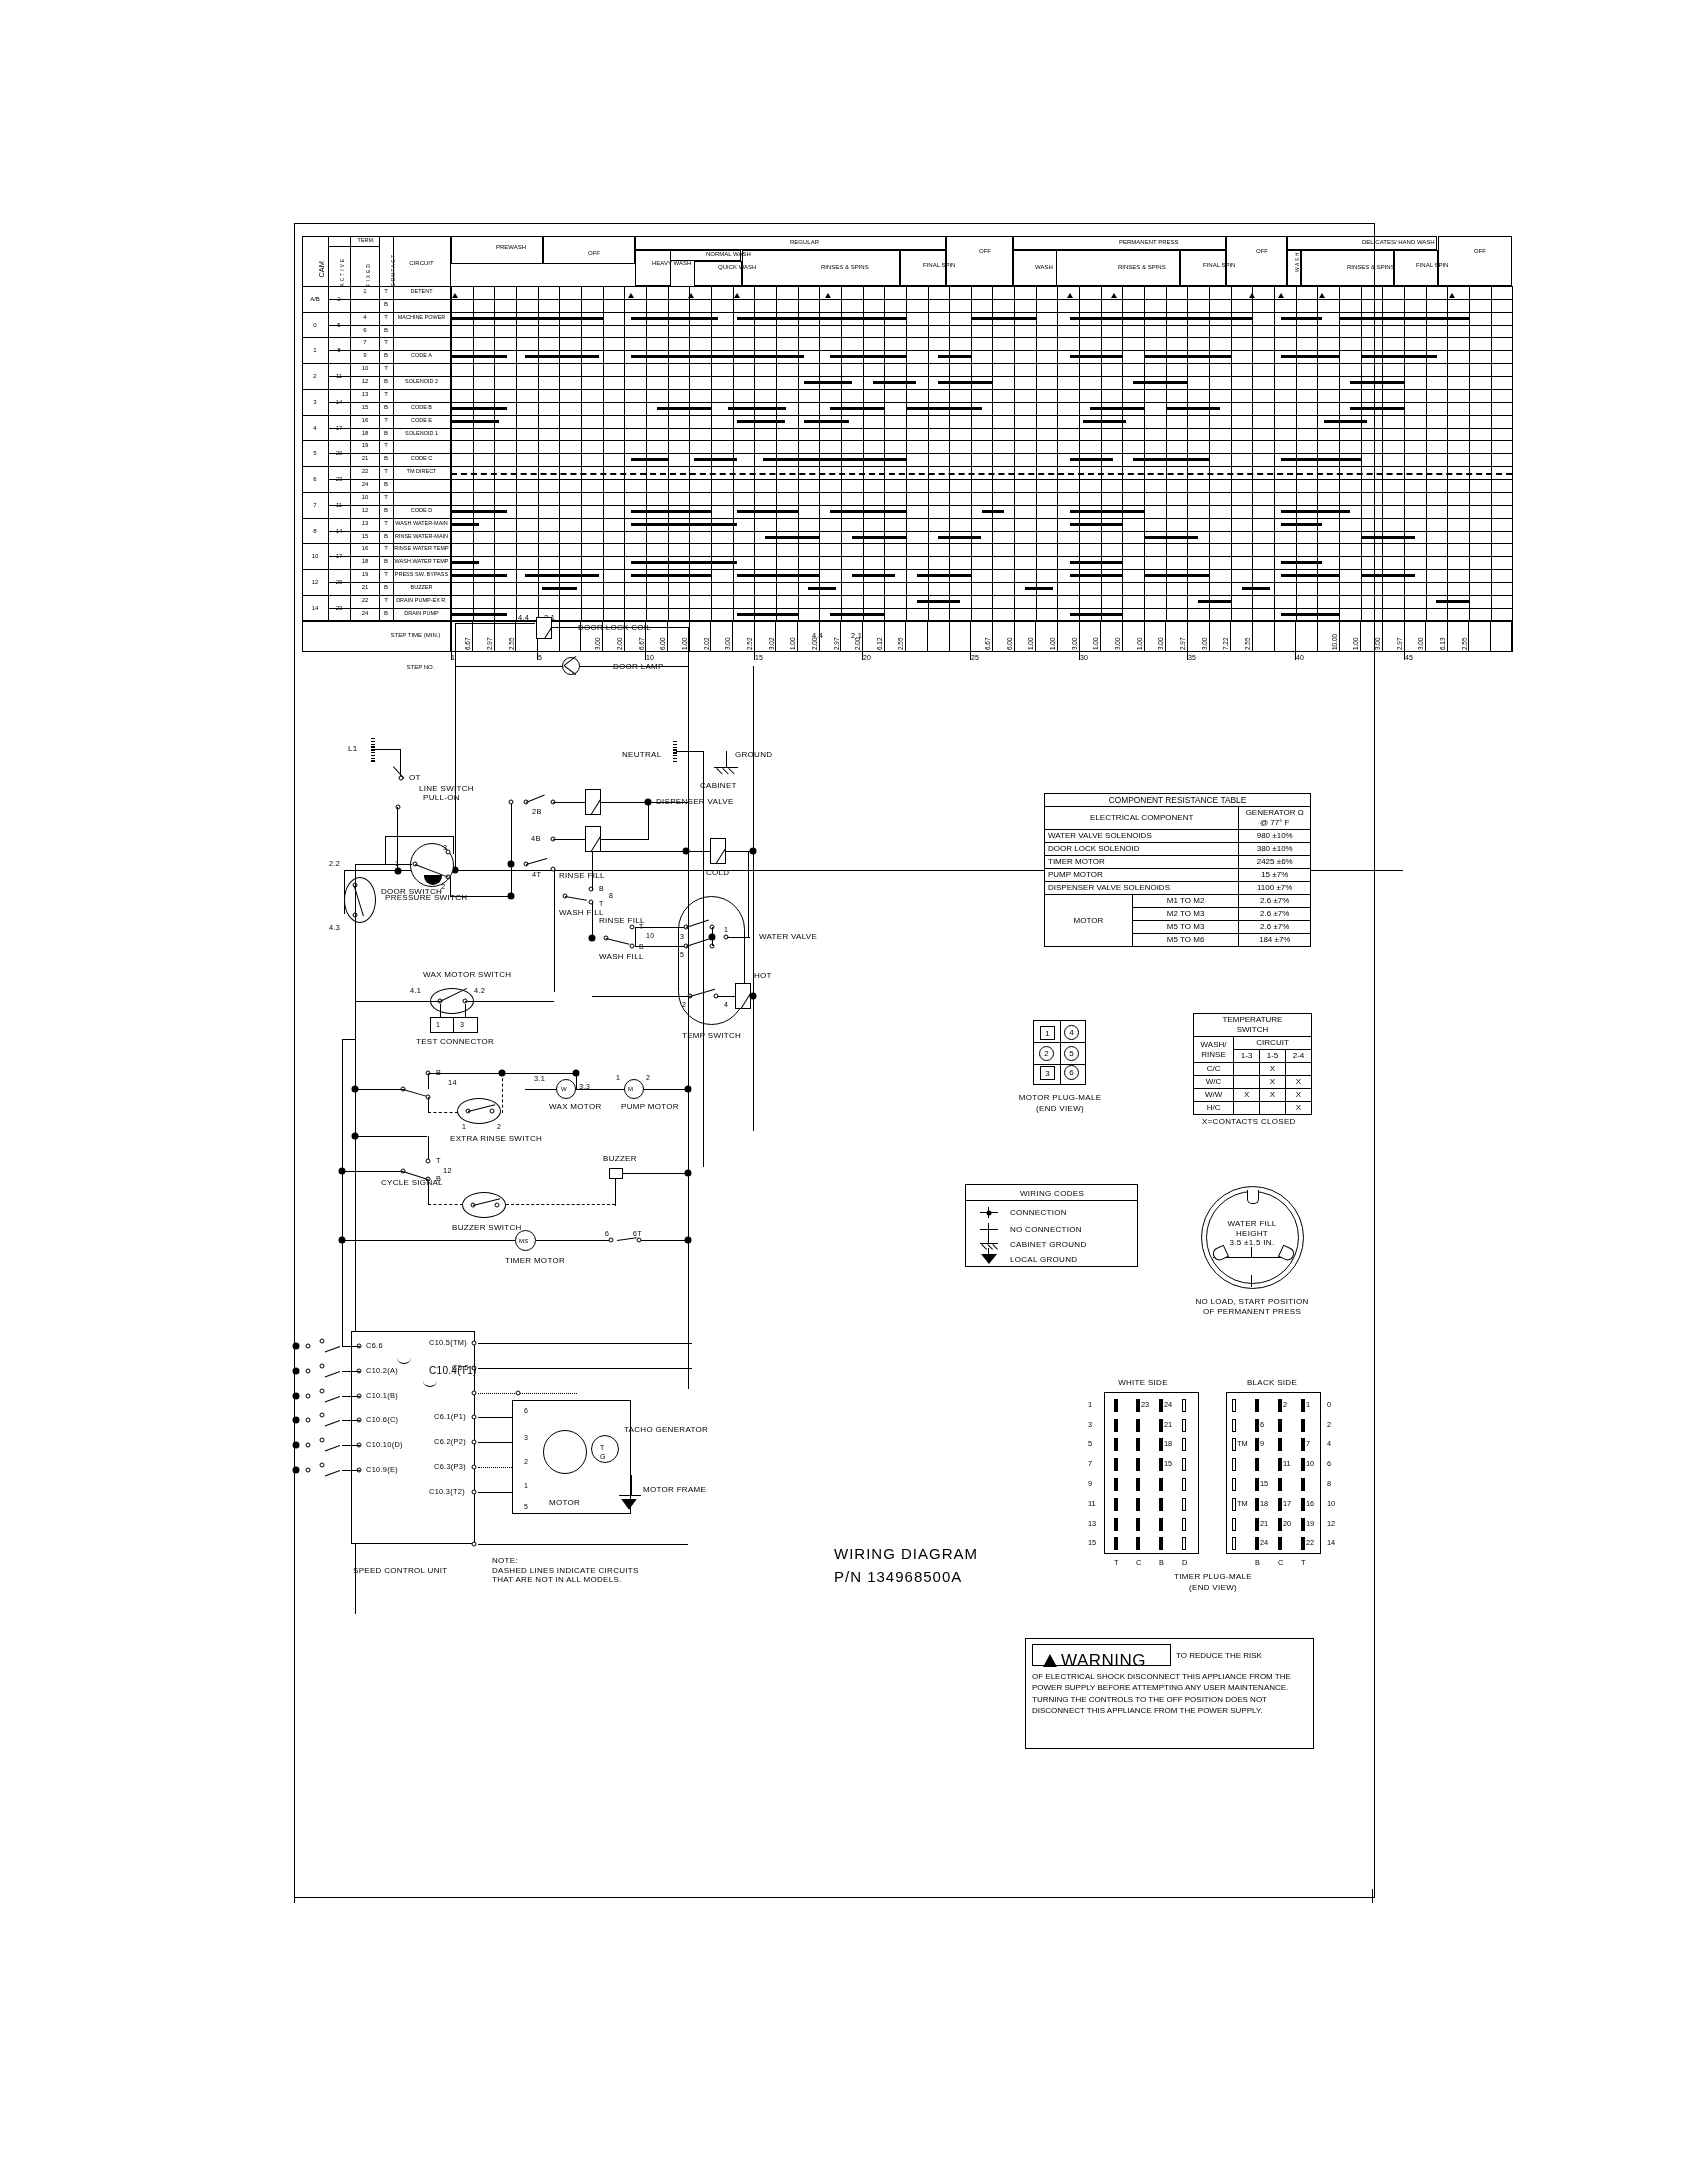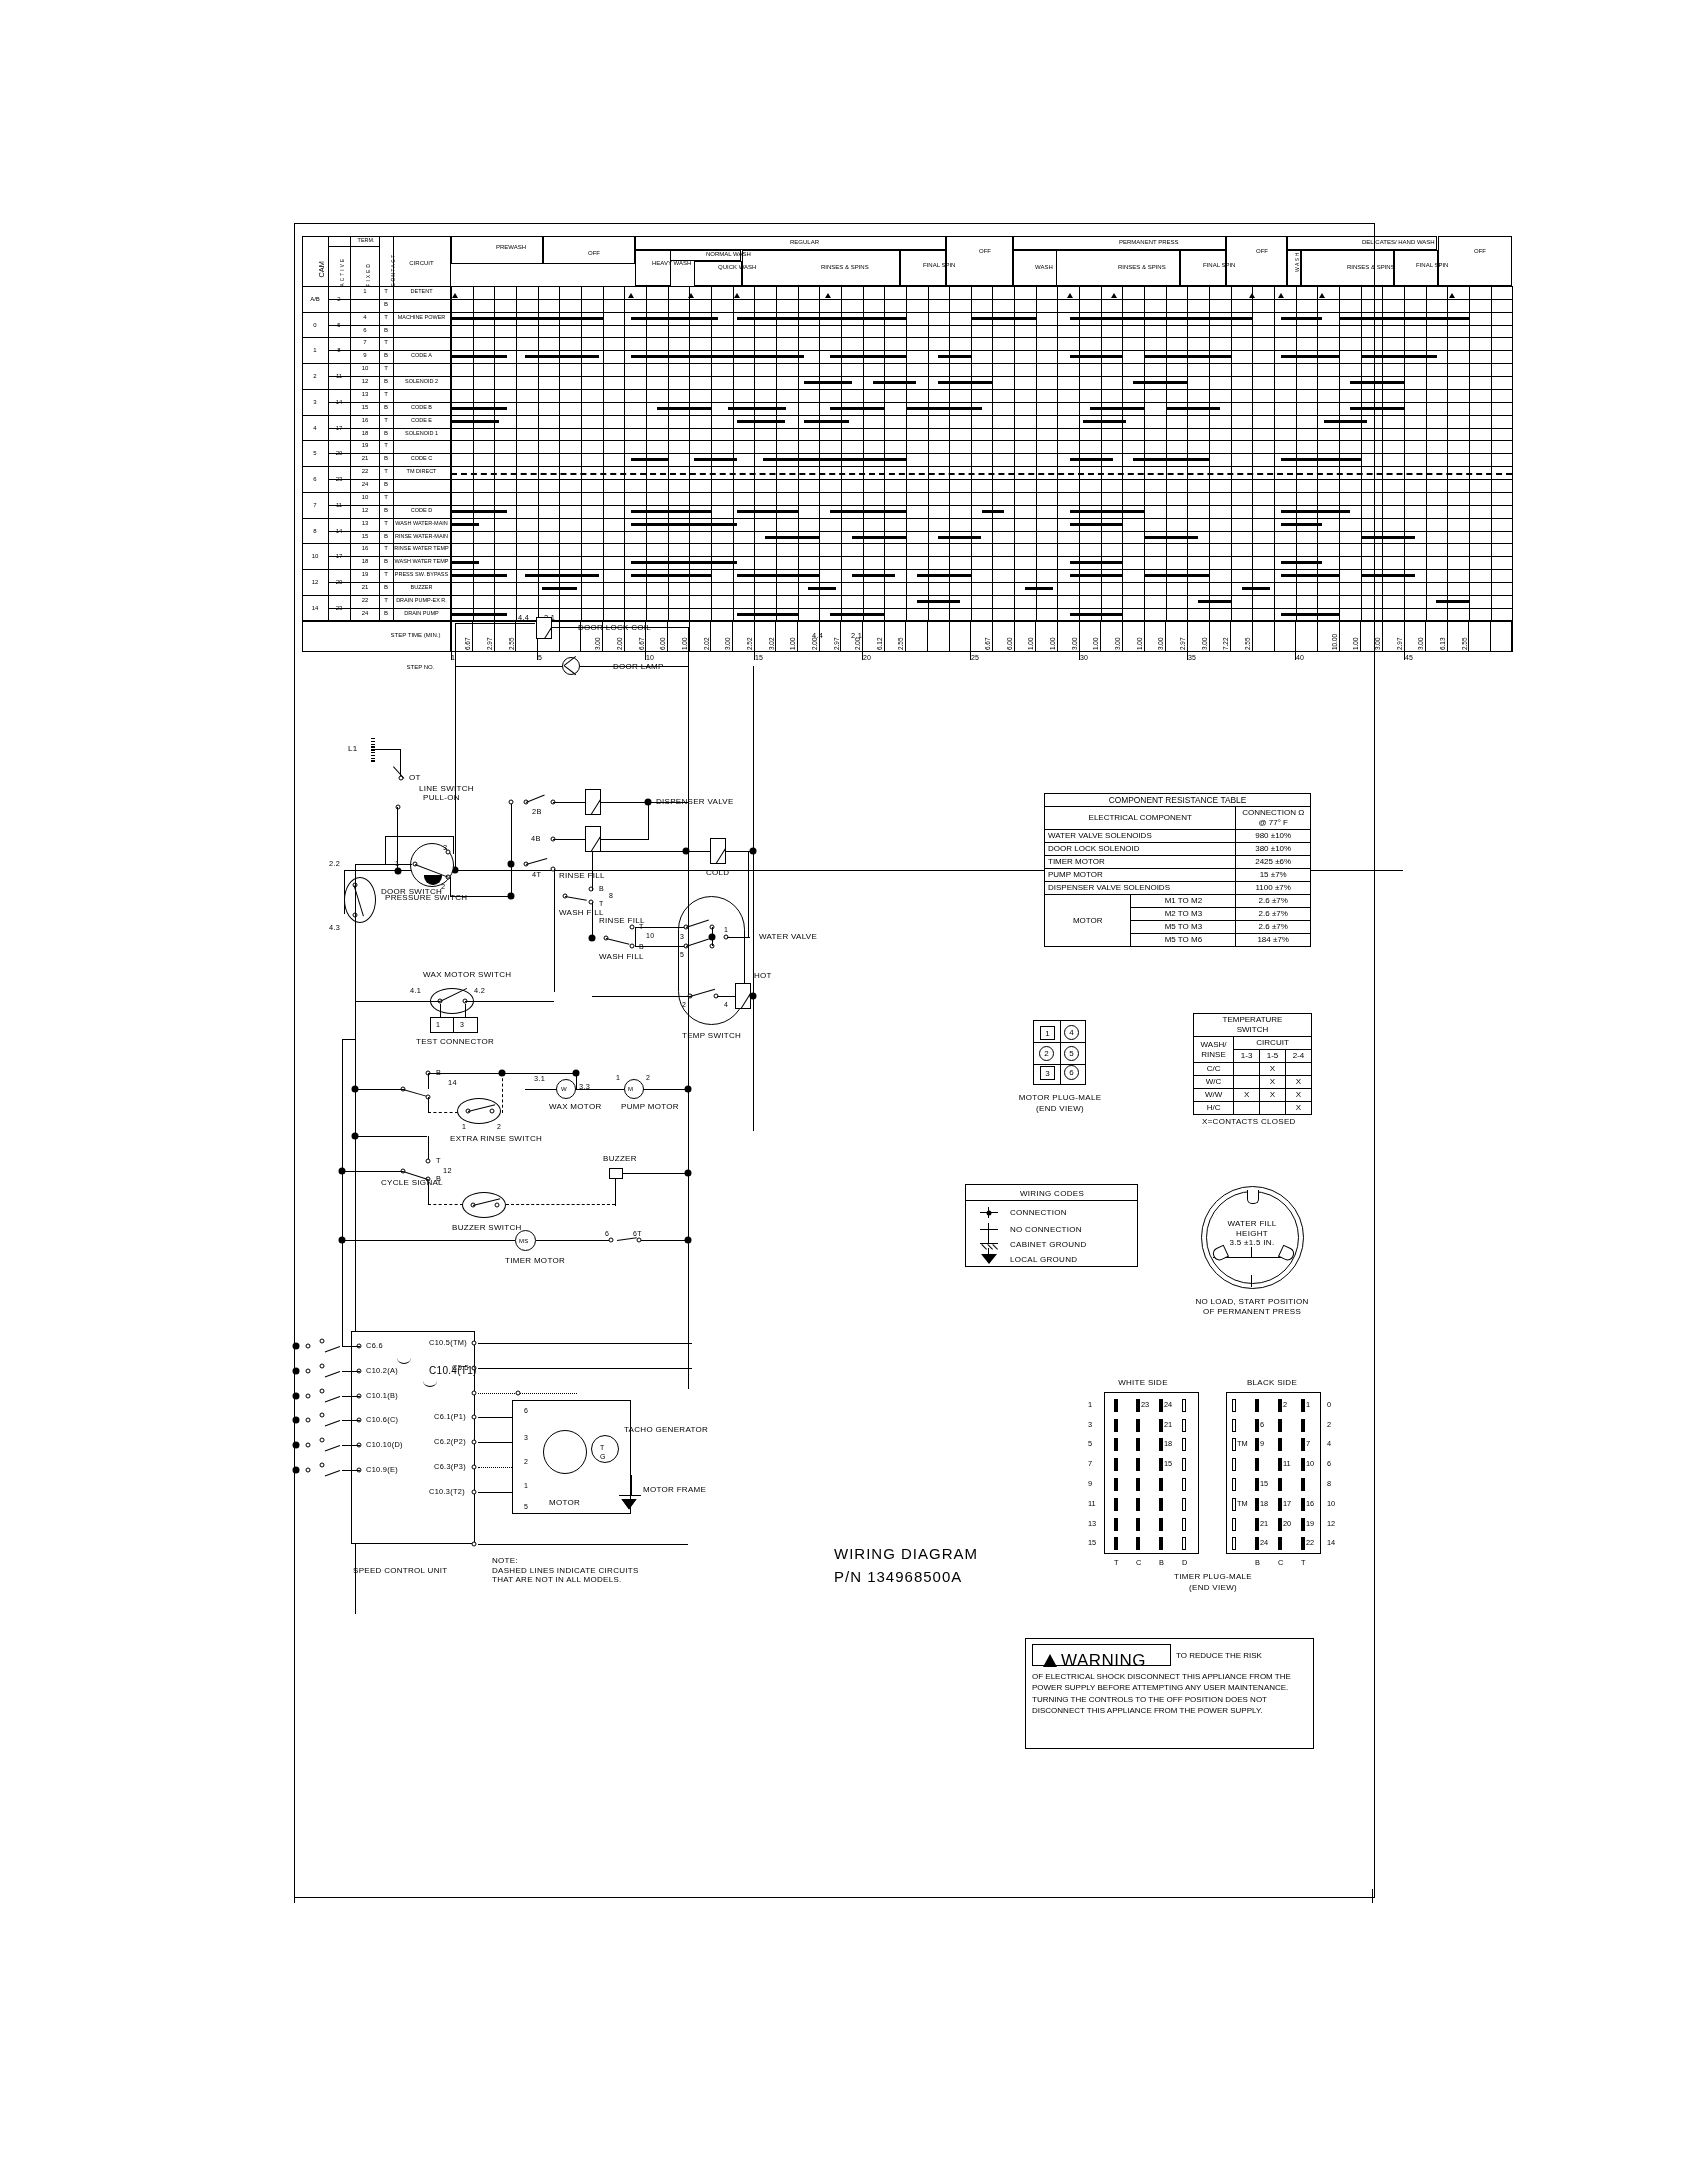--- a/index.html
+++ b/index.html
@@ -664,20 +664,44 @@
 
     <div class="w wh" style="left:450px;top:-62px;width:0;"></div>
 
     <div class="w wv" style="left:450px;top:-62px;height:0;"></div>
 
     <div class="w wv" style="left:450px;top:-62px;height:0;"></div>
 
     <div class="w wv" style="left:450px;top:-62px;height:0;"></div>
   </div>
 
+  <div id="sch2" style="position:absolute;left:294px;top:693px;width:1079px;height:1203px;">
+
+    <div class="t" style="left:328px;top:57px;">NEUTRAL</div>
+    <div class="w" style="left:379px;top:48px;width:4px;height:22px;background:repeating-linear-gradient(to bottom,#000 0 1.4px,#fff 1.4px 2.8px);"></div>
+    <div class="w wh" style="left:382px;top:58px;width:28px;"></div>
+    <div class="w wv" style="left:409px;top:58px;height:416px;"></div>
+
+    <div class="t" style="left:441px;top:57px;">GROUND</div>
+    <div class="t" style="left:406px;top:88px;">CABINET</div>
+    <div class="w wv" style="left:432px;top:58px;height:16px;"></div>
+    <div class="w wh" style="left:420px;top:74px;width:24px;"></div>
+    <div class="w" style="left:423px;top:75px;width:8px;height:1.2px;transform:rotate(45deg);transform-origin:0 0;"></div>
+    <div class="w" style="left:429px;top:75px;width:8px;height:1.2px;transform:rotate(45deg);transform-origin:0 0;"></div>
+    <div class="w" style="left:435px;top:75px;width:8px;height:1.2px;transform:rotate(45deg);transform-origin:0 0;"></div>
+
+    <div class="w wv" style="left:160px;top:-40px;height:0;"></div>
+    <div class="w wh" style="left:161px;top:-40px;width:0;"></div>
+
+    <div class="w wv" style="left:161px;top:-40px;height:0;"></div>
+
+    <div class="w wh" style="left:161px;top:-40px;width:0;"></div>
+
+    <div class="w wh" style="left:161px;top:-40px;width:0;"></div>
+  </div>
 
   <div id="draw" style="position:absolute;left:294px;top:693px;width:1079px;height:1203px;">
 
     <div class="w wv" style="left:161px;top:-40px;height:0;"></div>
 
     <div class="w wv" style="left:161px;top:-40px;height:0;"></div>
 
     <div class="w wh" style="left:161px;top:-40px;width:0;"></div>
 
     <div class="w wv" style="left:161px;top:-40px;height:0;"></div>
@@ -1083,21 +1107,21 @@
       <div class="w wh" style="left:184px;top:990px;width:210px;"></div>
     </div>
 
   <table class="g" style="left:1044px;top:793px;width:267px;">
     <tbody>
         <tr>
           <td colspan="3" class="ttl">COMPONENT RESISTANCE TABLE</td>
         </tr>
     <tr>
       <td colspan="2" style="width:170px;">ELECTRICAL COMPONENT</td>
-      <td><span>CONNECTION Ω</span><br><span>@ 77° F</span></td>
+      <td><span>GENERATOR Ω</span><br><span>@ 77° F</span></td>
     </tr>
     </tbody>
       <tbody id="crt-body">
         <tr>
           <td colspan="2" style="text-align: left;">WATER VALVE SOLENOIDS</td>
           <td>980 ±10%</td>
         </tr>
         <tr>
           <td colspan="2" style="text-align: left;">DOOR LOCK SOLENOID</td>
           <td>380 ±10%</td>

